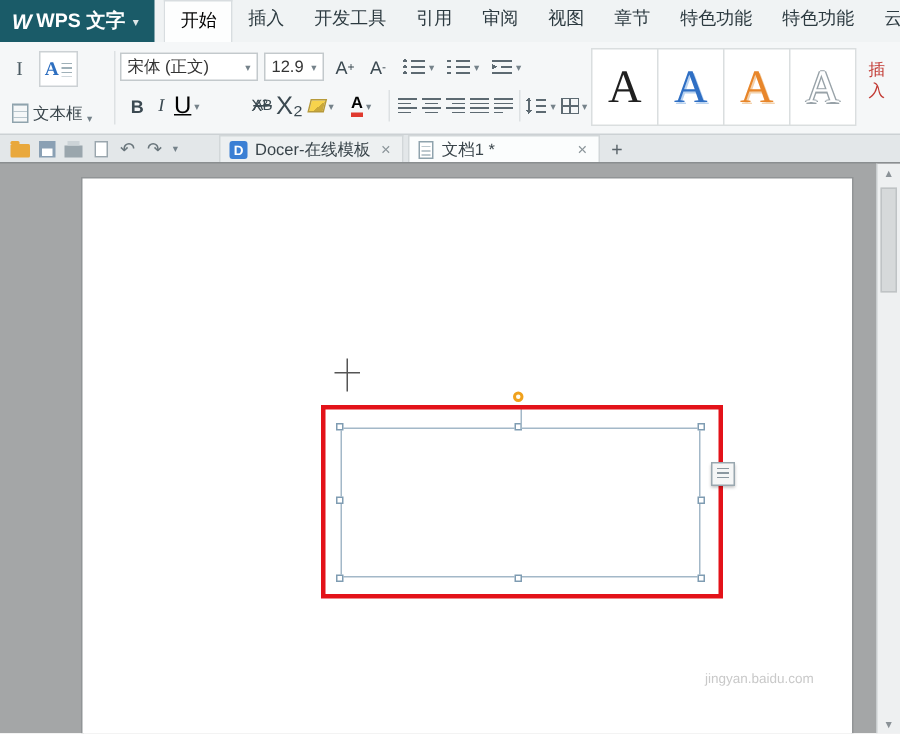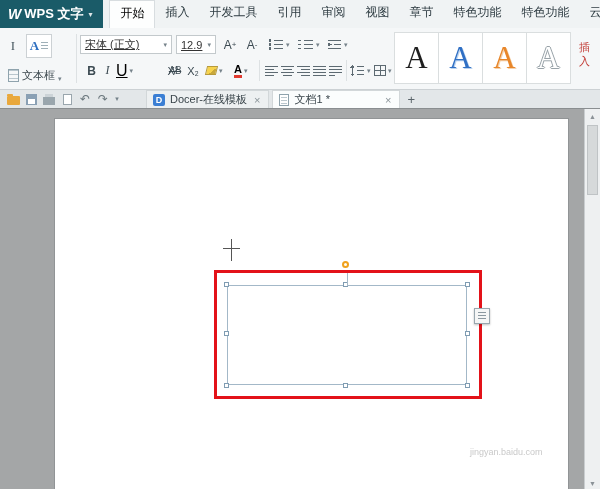--- a/index.html
+++ b/index.html
@@ -19,21 +19,21 @@
   .ribbon { position:absolute; top:28px; left:0; width:600px; height:62px; background:#f5f7f8; border-bottom:1px solid #ccd1d4; }
   .vsep { position:absolute; top:6px; bottom:6px; width:1px; background:#dde1e3; }
   .mini { position:absolute; width:18px; height:18px; display:flex; align-items:center; justify-content:center; color:#4a5a62; font-size:13px; font-family:"Liberation Serif","DejaVu Serif",serif; }
   .vbox-ic { width:11px; height:13px; border:1px solid #8fa3ad; background:repeating-linear-gradient(#b9c6cd 0 1px, transparent 1px 4px); }
   .tb-icon { position:absolute; left:26px; top:6px; width:26px; height:24px; background:#fff; border:1px solid #ccd1d4; display:flex; align-items:center; justify-content:center; gap:2px; cursor:pointer; }
   .tb-icon .tbA { color:#2e6fc0; font-weight:bold; font-size:13px; font-family:"Liberation Serif","DejaVu Serif",serif; }
   .tb-icon .tlines { width:7px; height:9px; background:repeating-linear-gradient(#9fb0b8 0 1px, transparent 1px 3px); }
   .tb-label { position:absolute; left:22px; top:40px; font-size:11px; color:#3a464c; display:flex; align-items:flex-end; gap:3px; cursor:pointer; }
   .caret { font-size:7px; color:#75828a; }
   .combo { position:absolute; height:19px; background:#fff; border:1px solid #c3c9cc; display:flex; align-items:center; font-size:11px; color:#333; padding:0 4px; cursor:pointer; }
-  .combo .cv { overflow:hidden; white-space:nowrap; flex:1;text-decoration:underline; }
+  .combo .cv { overflow:hidden; white-space:nowrap; flex:1; }
   .rbtn { position:absolute; height:19px; display:flex; align-items:center; justify-content:center; font-size:12px; color:#3c4a52; cursor:pointer; }
   .rbtn sup { font-size:8px; margin-left:0; }
   .r2 { top:33px; }
   .bld { font-weight:bold; }
   .ita { font-style:italic; font-family:"Liberation Serif","DejaVu Serif",serif; }
   .und { text-decoration:underline; }
   .strike-label { text-decoration:line-through; font-size:10px; letter-spacing:-0.5px;margin-left:48px; }
   .fc { border-bottom:3px solid #e03a2f; line-height:11px; font-size:11px; font-weight:bold; }
   .pen { width:11px; height:9px; background:linear-gradient(135deg,#f7d34c 60%,#c9a83a 60%); border:1px solid #b79a3a; transform:skewX(-14deg); }
   .rpair { position:absolute; height:19px; display:flex; align-items:center; gap:2px; cursor:pointer; }
@@ -172,21 +172,21 @@
     <div class="rbtn r2 bld" style="left:84px;width:15px">B</div>
     <div class="rbtn r2 ita" style="left:101px;width:13px">I</div>
     <div class="rpair r2" style="left:116px">
       <span class="und">U</span>
       <span class="caret">▾</span>
     </div>
     <div class="rbtn r2" style="left:140px;width:22px">
       <span class="strike-label">AB</span>
     </div>
     <div class="rbtn r2" style="left:164px;width:18px;font-size:11px">X²</div>
-    <div class="rbtn r2" style="left:184px;width:18px;font-size:11px">X₂</div>
+    <div class="rbtn r2" style="left:184px;width:18px;font-size:17px">X₂</div>
     <div class="rpair r2" style="left:206px">
       <span class="pen"></span>
       <span class="caret">▾</span>
     </div>
     <div class="rpair r2" style="left:234px">
       <span class="fc">A</span>
       <span class="caret">▾</span>
     </div>
     <div class="vsep" style="left:259px;top:32px;bottom:8px"></div>
 

